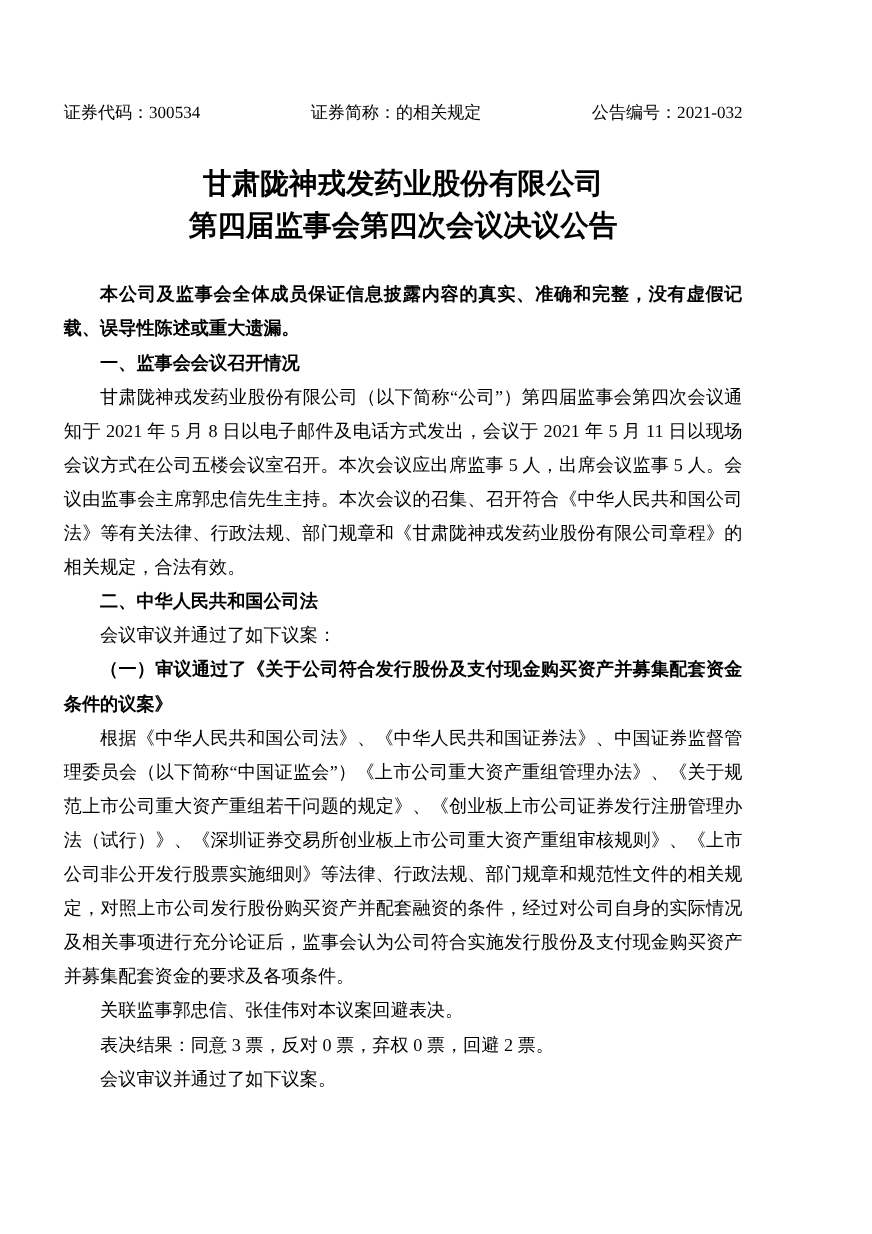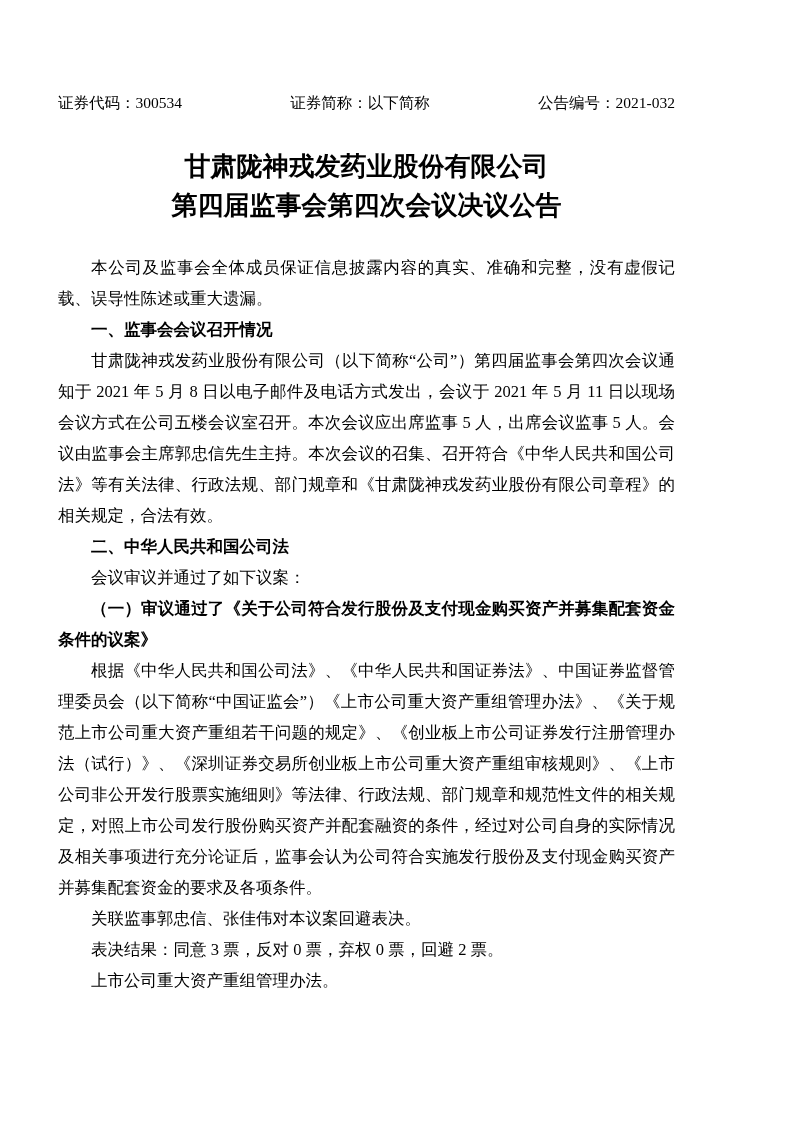--- a/index.html
+++ b/index.html
@@ -31,21 +31,21 @@
   .doc-title {
     margin: 34px 0 0 0;
     text-align: center;
     font-size: 26px;
     font-weight: 700;
     line-height: 39px;
   }
   .title-line { display: block; }
   .notice {
     margin: 27px 0 0 0;
-    font-weight: 400;
+    font-weight: 700;
     text-indent: 2em;
     text-align: justify;
     line-height: 31px;
     font-size: 16.5px;
   }
   .content { }
   .content p {
     margin: 0;
     line-height: 31px;
     text-indent: 2em;
@@ -54,21 +54,21 @@
   }
   .content p.heading { font-weight: 700; }
 </style>
 </head>
 <body>
 
 <div class="page">
 
   <div class="doc-header">
     <span>证券代码：300534</span>
-    <span>证券简称：以下简称</span>
+    <span>证券简称：的相关规定</span>
     <span>公告编号：2021-032</span>
   </div>
 
   <h1 class="doc-title">
     <span class="title-line">甘肃陇神戎发药业股份有限公司</span>
     <span class="title-line">第四届监事会第四次会议决议公告</span>
   </h1>
 
   <p class="notice">本公司及监事会全体成员保证信息披露内容的真实、准确和完整，没有虚假记载、误导性陈述或重大遗漏。</p>
 
@@ -76,16 +76,16 @@
     <p class="heading">一、监事会会议召开情况</p>
     <p>甘肃陇神戎发药业股份有限公司（以下简称“公司”）第四届监事会第四次会议通知于 2021 年 5 月 8 日以电子邮件及电话方式发出，会议于 2021 年 5 月 11 日以现场会议方式在公司五楼会议室召开。本次会议应出席监事 5 人，出席会议监事 5 人。会议由监事会主席郭忠信先生主持。本次会议的召集、召开符合《中华人民共和国公司法》等有关法律、行政法规、部门规章和《甘肃陇神戎发药业股份有限公司章程》的相关规定，合法有效。</p>
 
     <p class="heading">二、中华人民共和国公司法</p>
     <p>会议审议并通过了如下议案：</p>
 
     <p class="heading">（一）审议通过了《关于公司符合发行股份及支付现金购买资产并募集配套资金条件的议案》</p>
     <p>根据《中华人民共和国公司法》、《中华人民共和国证券法》、中国证券监督管理委员会（以下简称“中国证监会”）《上市公司重大资产重组管理办法》、《关于规范上市公司重大资产重组若干问题的规定》、《创业板上市公司证券发行注册管理办法（试行）》、《深圳证券交易所创业板上市公司重大资产重组审核规则》、《上市公司非公开发行股票实施细则》等法律、行政法规、部门规章和规范性文件的相关规定，对照上市公司发行股份购买资产并配套融资的条件，经过对公司自身的实际情况及相关事项进行充分论证后，监事会认为公司符合实施发行股份及支付现金购买资产并募集配套资金的要求及各项条件。</p>
     <p>关联监事郭忠信、张佳伟对本议案回避表决。</p>
     <p>表决结果：同意 3 票，反对 0 票，弃权 0 票，回避 2 票。</p>
-    <p>上市公司重大资产重组管理办法。</p>
+    <p>会议审议并通过了如下议案。</p>
   </div>
 
 </div>
 
 </body></html>

